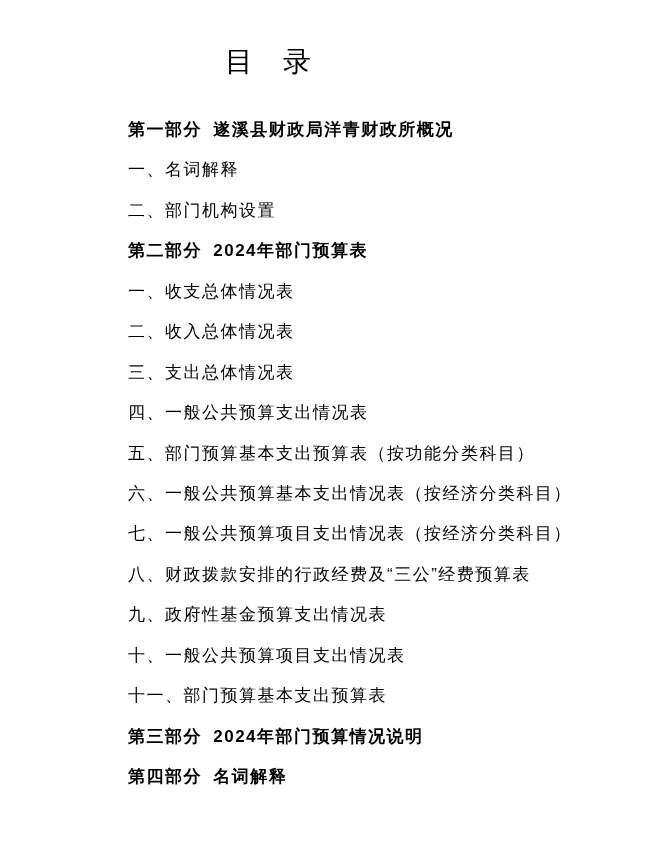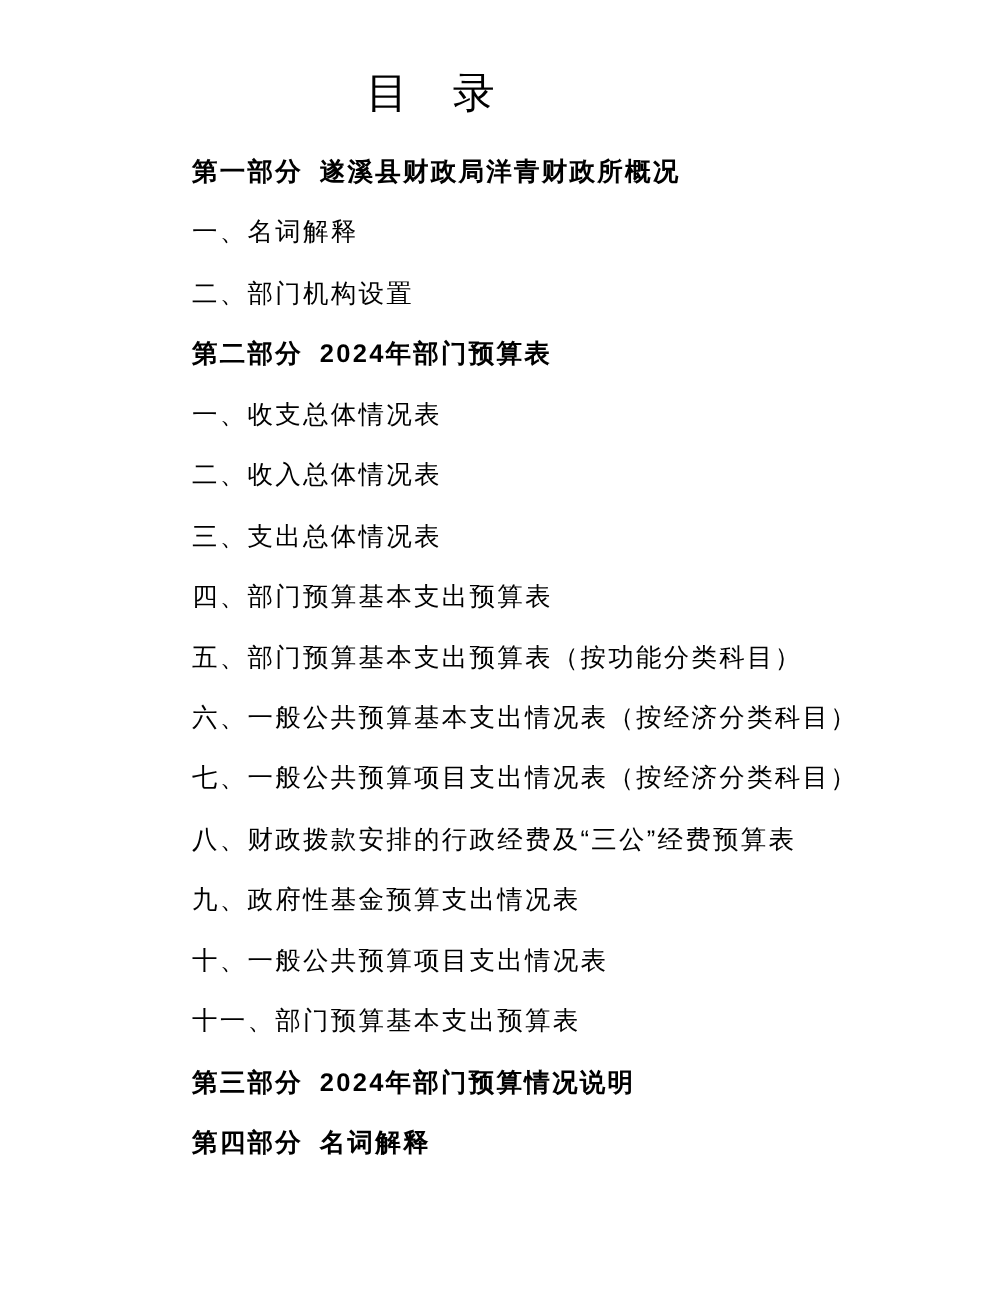--- a/index.html
+++ b/index.html
@@ -20,25 +20,24 @@
     position: absolute;
     top: 46px;
     left: 0;
     width: 538px;
     text-align: center;
     font-size: 28px;
     font-weight: 500;
     letter-spacing: 2px;
     word-spacing: 18px;
     line-height: 32px;
-    padding-left: 19px;
   }
   .toc {
     position: absolute;
-    top: 95px;
+    top: 110px;
     left: 128px;
     right: 40px;
   }
   .toc-line {
     height: 40.45px;
     line-height: 40.45px;
     font-size: 17px;
     letter-spacing: 1.5px;
     white-space: nowrap;
   }
@@ -58,21 +57,21 @@
   <div class="doc-title">目 录</div>
 
   <div class="toc">
     <div class="toc-line section">第一部分 遂溪县财政局洋青财政所概况</div>
     <div class="toc-line item">一、名词解释</div>
     <div class="toc-line item">二、部门机构设置</div>
     <div class="toc-line section">第二部分 2024年部门预算表</div>
     <div class="toc-line item">一、收支总体情况表</div>
     <div class="toc-line item">二、收入总体情况表</div>
     <div class="toc-line item">三、支出总体情况表</div>
-    <div class="toc-line item">四、部门预算基本支出预算表</div>
+    <div class="toc-line item">四、一般公共预算支出情况表</div>
     <div class="toc-line item">五、部门预算基本支出预算表（按功能分类科目）</div>
     <div class="toc-line item">六、一般公共预算基本支出情况表（按经济分类科目）</div>
     <div class="toc-line item">七、一般公共预算项目支出情况表（按经济分类科目）</div>
     <div class="toc-line item">八、财政拨款安排的行政经费及“三公”经费预算表</div>
     <div class="toc-line item">九、政府性基金预算支出情况表</div>
     <div class="toc-line item">十、一般公共预算项目支出情况表</div>
     <div class="toc-line item">十一、部门预算基本支出预算表</div>
     <div class="toc-line section">第三部分 2024年部门预算情况说明</div>
     <div class="toc-line section">第四部分 名词解释</div>
   </div>

